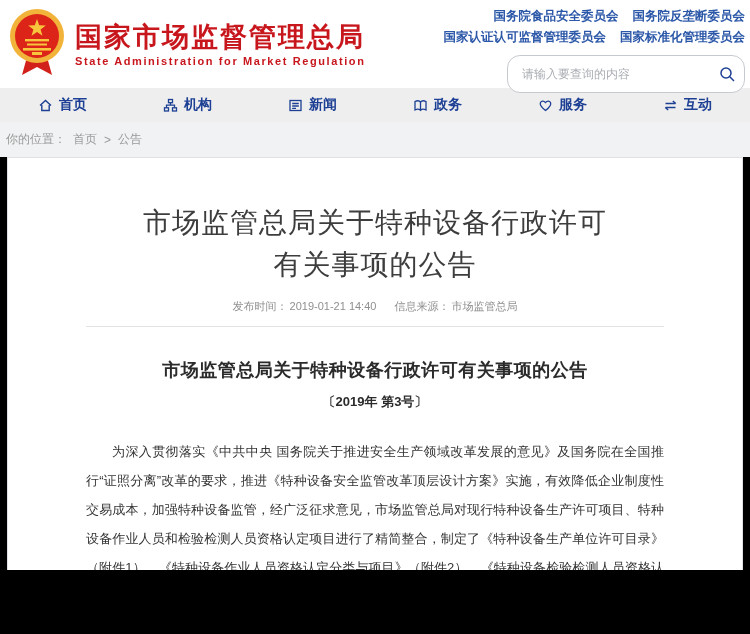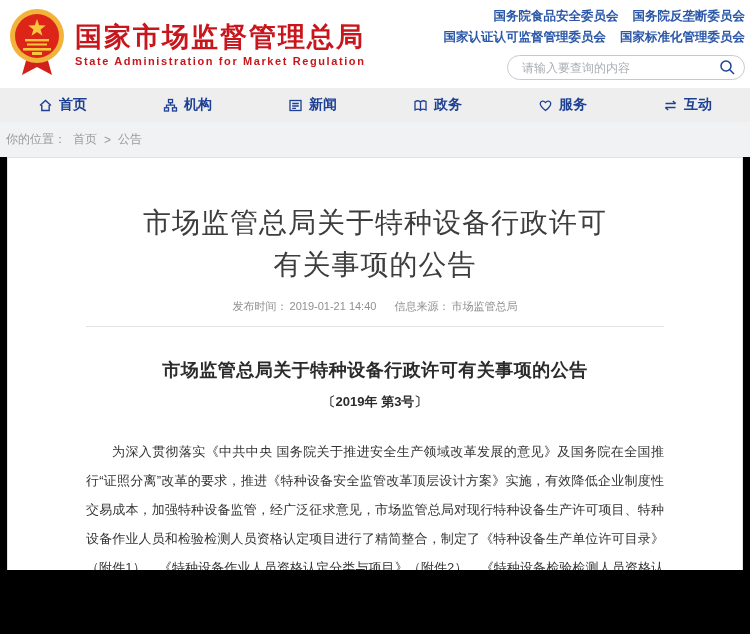--- a/index.html
+++ b/index.html
@@ -16,21 +16,21 @@
   .brand { position:absolute; left:8px; top:7px; display:flex; align-items:center; gap:9px; }
   .emblem { width:58px; height:74px; flex:0 0 auto; }
   .site-title { color:#c8161d; font-size:27px; font-weight:bold; letter-spacing:2px; line-height:1.25; white-space:nowrap; }
   .site-subtitle { color:#c8161d; font-size:11px; font-weight:bold; letter-spacing:1.6px; white-space:nowrap; }
 
   .header-right { position:absolute; right:5px; top:8px; display:flex; flex-direction:column; align-items:flex-end; }
   .quick-links { display:flex; flex-direction:column; gap:4px; align-items:flex-end; }
   .quick-links .row { display:flex; gap:14px; }
   .quick-link { color:#2b57a8; font-size:12.5px; font-weight:bold; cursor:pointer; white-space:nowrap; }
   .search-pill {
-    margin-top:9px; height:25px; width:238px; background:#fff;
+    margin-top:9px; height:38px; width:238px; background:#fff;
     border:1px solid #c6cad0; border-radius:13px;
     display:flex; align-items:center; padding:0 8px 0 12px;
   }
   .search-pill input {
     flex:1; border:none; outline:none; background:transparent;
     font-size:12px; color:#333; font-family:inherit;
   }
   .search-pill input::placeholder { color:#a9adb3; }
   .search-btn { width:18px; height:18px; cursor:pointer; display:flex; align-items:center; justify-content:center; }
 

